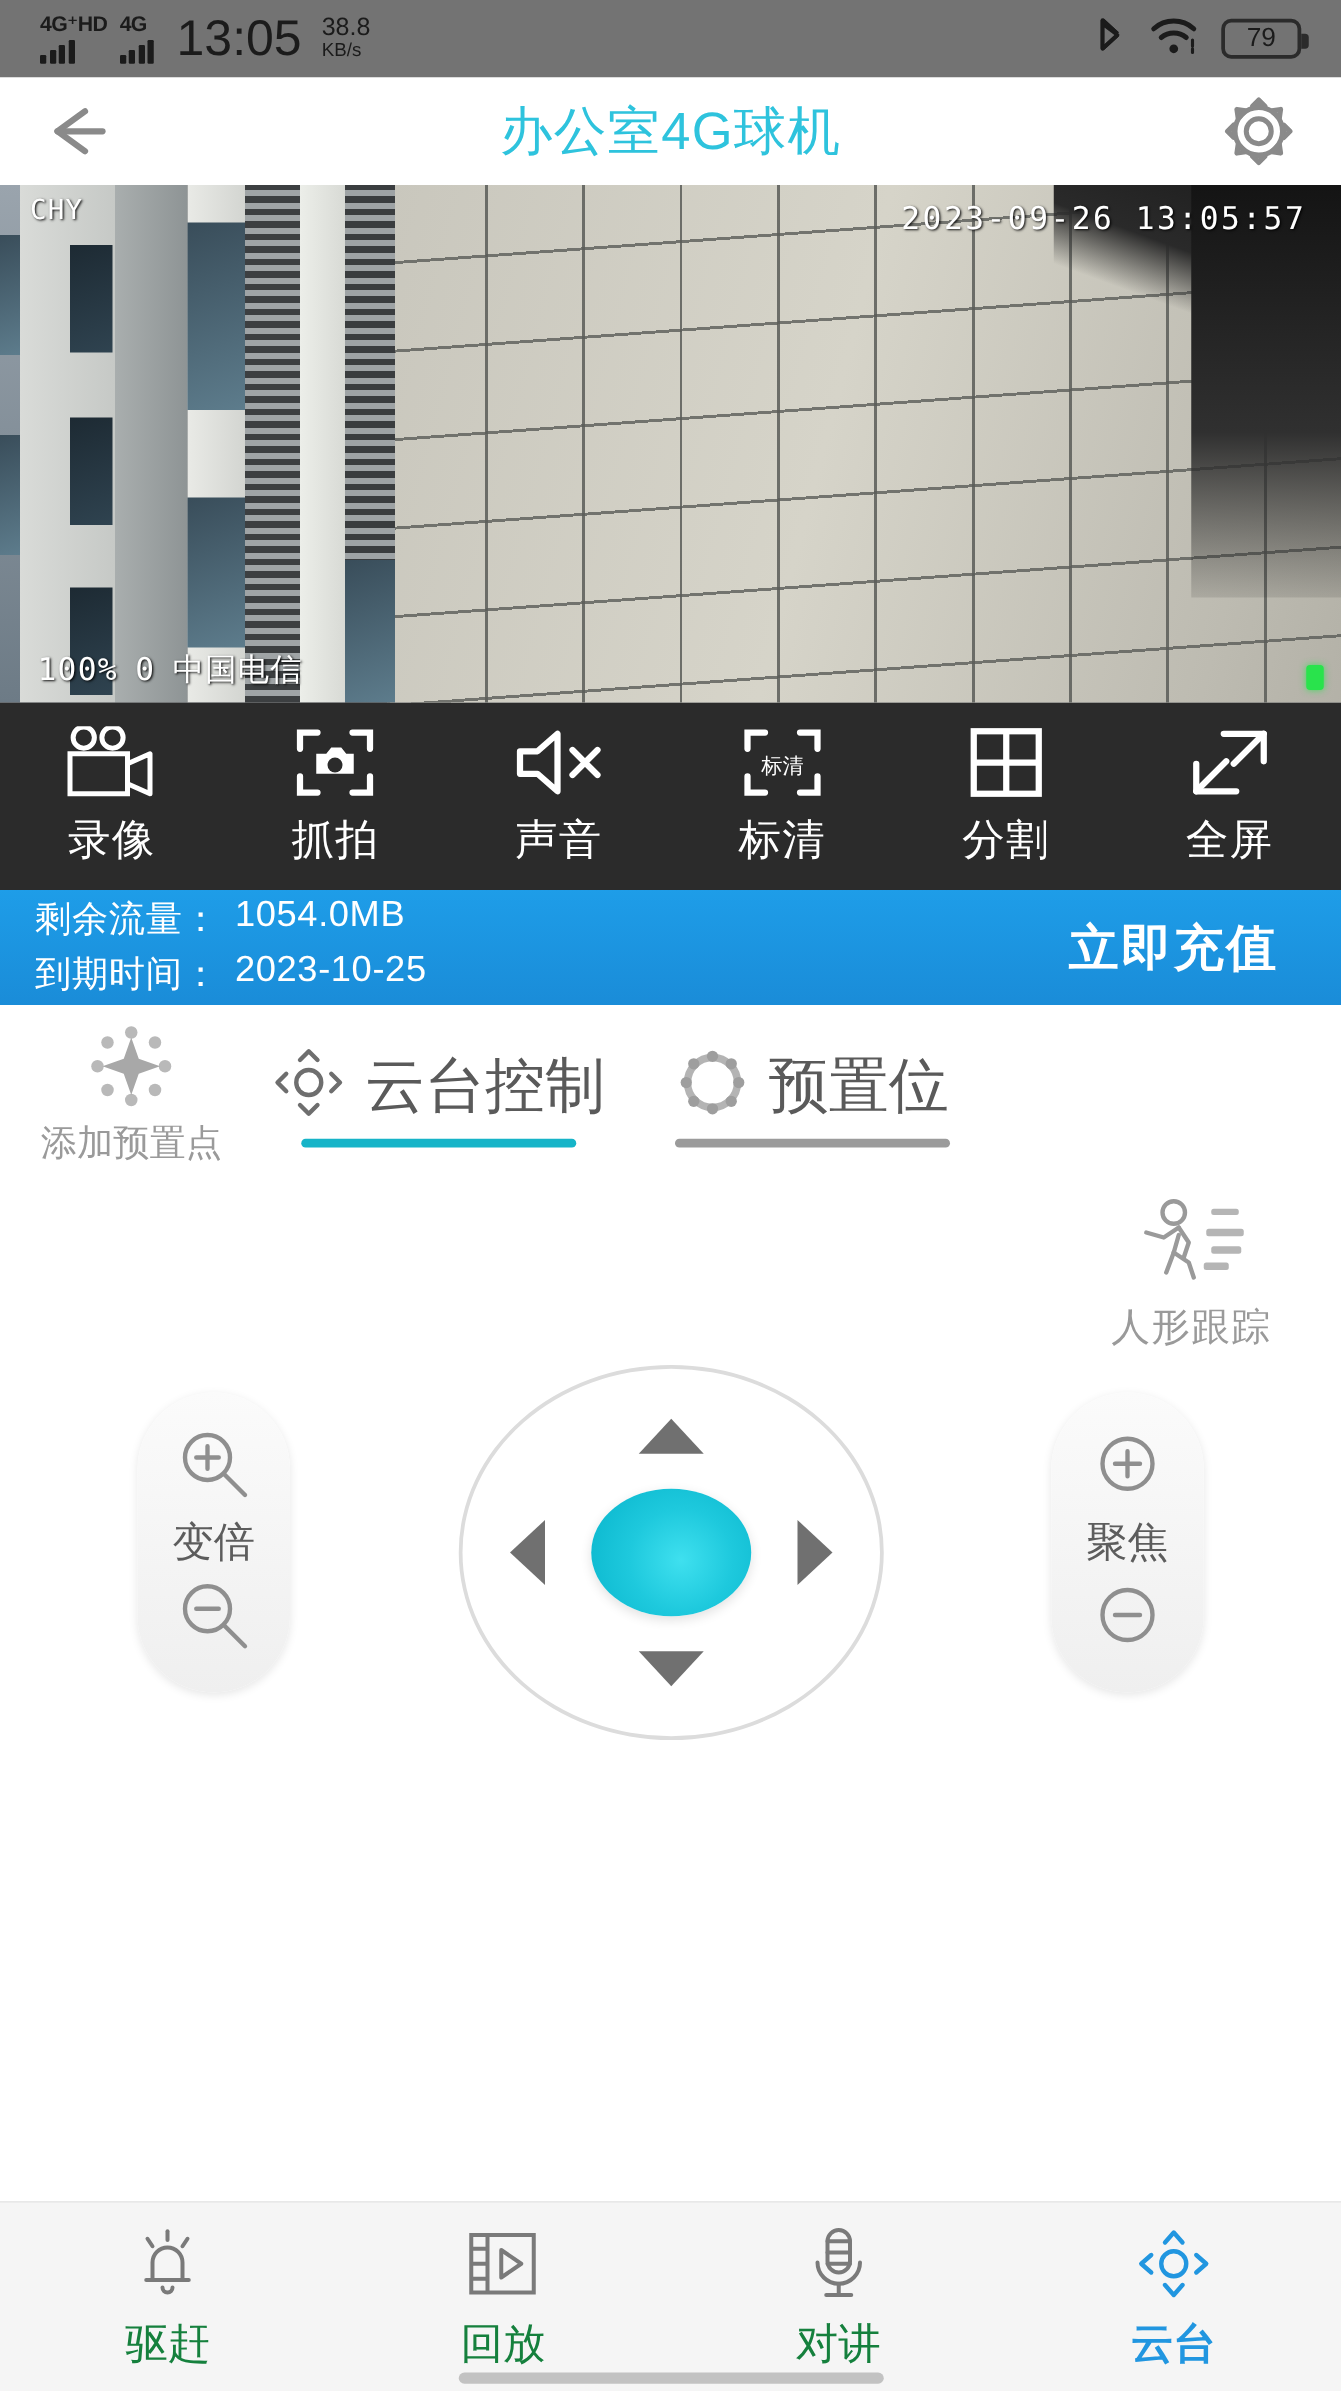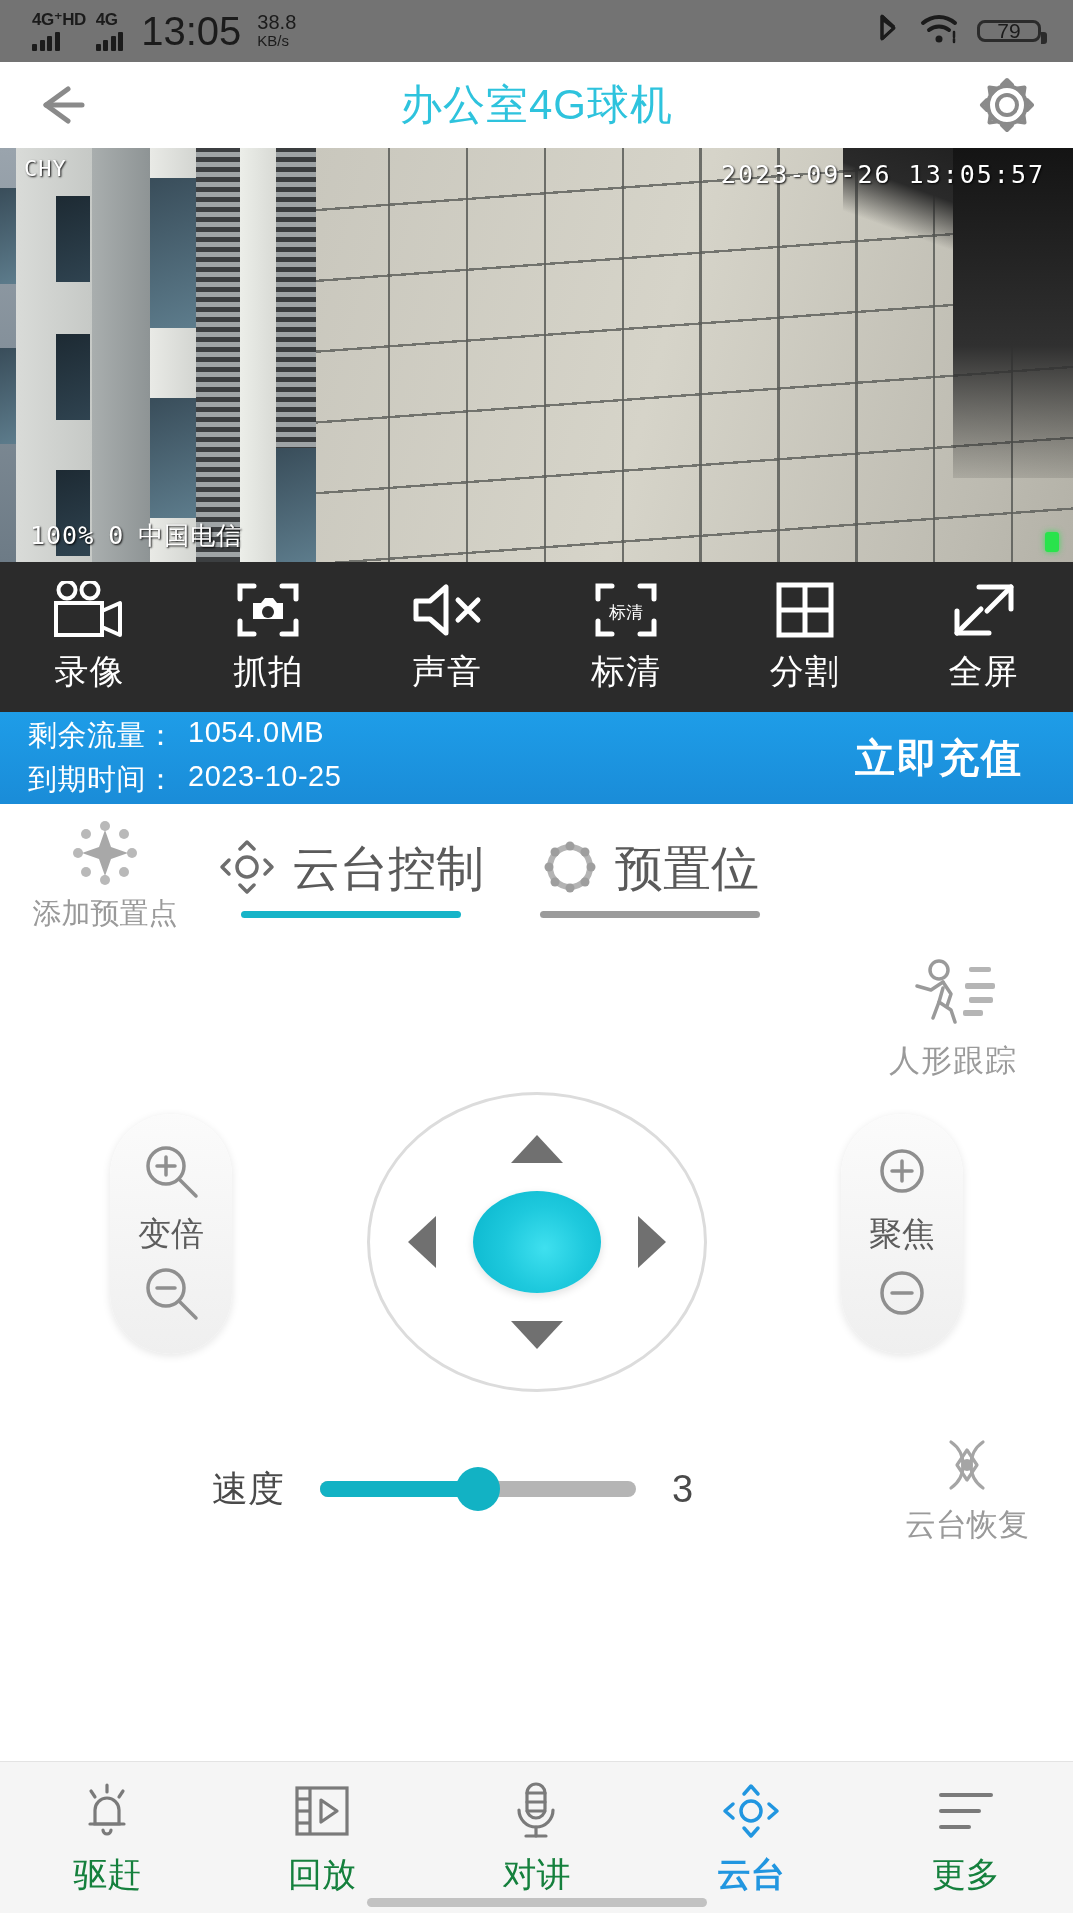--- a/index.html
+++ b/index.html
@@ -22,21 +22,21 @@
   .bars { display: flex; align-items: flex-end; gap: 2.5px; height: 20px; margin-top: 3px; }
   .bars i { display: block; width: 5px; background: #1b1b1b; border-radius: 1px; }
   .bars i:nth-child(1){height:7px}.bars i:nth-child(2){height:11px}
   .bars i:nth-child(3){height:15px}.bars i:nth-child(4){height:19px}
   .sb-clock { font-size: 40px; color: #1b1b1b; line-height: 1; margin-left: 8px; font-weight: 400; }
   .sb-speed { display: flex; flex-direction: column; line-height: 1.05; margin-left: 6px; margin-bottom: 2px; }
   .sb-speed .n { font-size: 20px; color: #1b1b1b; }
   .sb-speed .u { font-size: 15px; color: #1b1b1b; }
   .sb-right { margin-left: auto; display: flex; align-items: center; gap: 18px; }
   .batt {
-    width: 64px; height: 22px; border: 3px solid #2b2b2b; border-radius: 8px;
+    width: 64px; height: 32px; border: 3px solid #2b2b2b; border-radius: 8px;
     display: flex; align-items: center; justify-content: center; position: relative;
   }
   .batt:after { content:""; position:absolute; right:-9px; top:9px; width:6px; height:12px;
     background:#2b2b2b; border-radius:0 3px 3px 0; }
   .batt span { font-size: 21px; color: #1b1b1b; }
 
   
   .titlebar {
     height: 86px; display: flex; align-items: center; padding: 0 34px;
     background: #fff; position: relative;
@@ -517,42 +517,20 @@
       </span>
       <span class="lab">聚焦</span>
       <span>
         <svg width="62" height="62" viewBox="0 0 62 62">
           <circle cx="31" cy="31" r="20" fill="none" stroke="#8f8f8f" stroke-width="3.5"></circle>
           <path d="M21 31 L41 31" stroke="#8f8f8f" stroke-width="3.5" stroke-linecap="round"></path>
         </svg>
       </span>
     </div>
 
-    <div class="speedrow">
-      <span class="sp-lab">速度</span>
-      <span class="slider">
-        <span class="sl-bg"></span>
-        <span class="sl-fill" id="sl-fill" style="width: 50%;"></span>
-        <span class="sl-thumb" id="sl-thumb" style="left: 50%;"></span>
-      </span>
-      <span class="sp-val">3</span>
-      <span class="restore">
-        <span>
-          <svg width="72" height="66" viewBox="0 0 72 66">
-            <g fill="none" stroke="#a5a5a5" stroke-width="3.2" stroke-linecap="round" stroke-linejoin="round">
-              <path d="M20 10 A28 28 0 0 1 20 56"></path>
-              <path d="M52 10 A28 28 0 0 0 52 56"></path>
-              <path d="M36 18 L46 33 L36 48 L26 33 Z"></path>
-            </g>
-            <circle cx="36" cy="33" r="6" fill="#a5a5a5"></circle>
-          </svg>
-        </span>
-        <span class="lab">云台恢复</span>
-      </span>
-    </div>
   </div>
 
   <div class="bottomnav">
 
     <div class="bn-item">
       <span class="bn-ico">
         <svg width="62" height="62" viewBox="0 0 62 62">
           <g fill="none" stroke="#7a7a7a" stroke-width="3.2" stroke-linecap="round">
             <path d="M31 5 L31 12"></path>
               <path d="M15 11 L19 17"></path>
@@ -605,29 +583,17 @@
             <path d="M24 12 L31 4 L38 12"></path>
               <path d="M24 46 L31 54 L38 46"></path>
             <path d="M13 22 L5 29 L13 36"></path>
               <path d="M49 22 L57 29 L49 36"></path>
           </g>
         </svg>
       </span>
       <span class="bn-lab">云台</span>
     </div>
 
-    <div class="bn-item">
-      <span class="bn-ico">
-        <svg width="62" height="50" viewBox="0 0 62 50">
-          <g stroke="#7a7a7a" stroke-width="4" stroke-linecap="round">
-            <path d="M6 9 L56 9"></path>
-              <path d="M6 25 L44 25"></path>
-              <path d="M6 41 L34 41"></path>
-          </g>
-        </svg>
-      </span>
-      <span class="bn-lab">更多</span>
-    </div>
 
     <span class="gesture"></span>
   </div>
 
 </div>
 
 </body></html>

